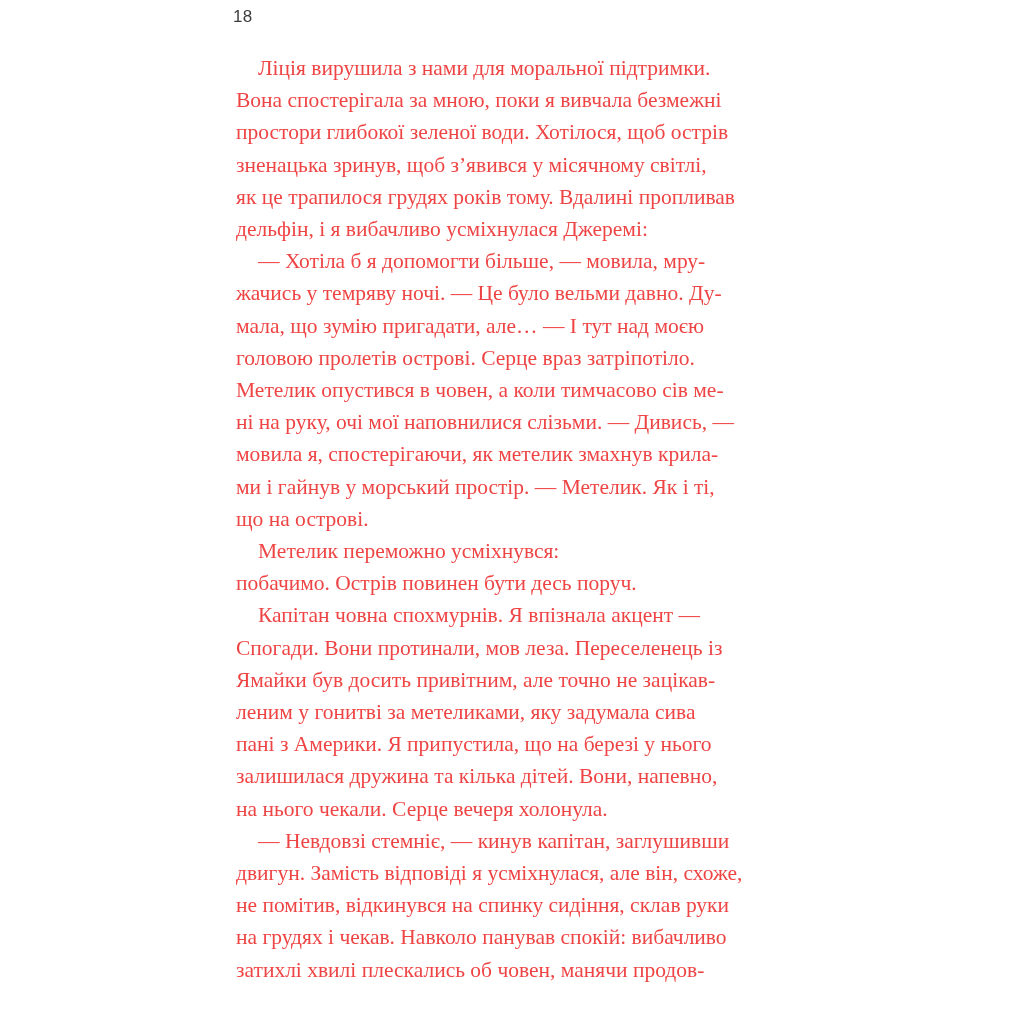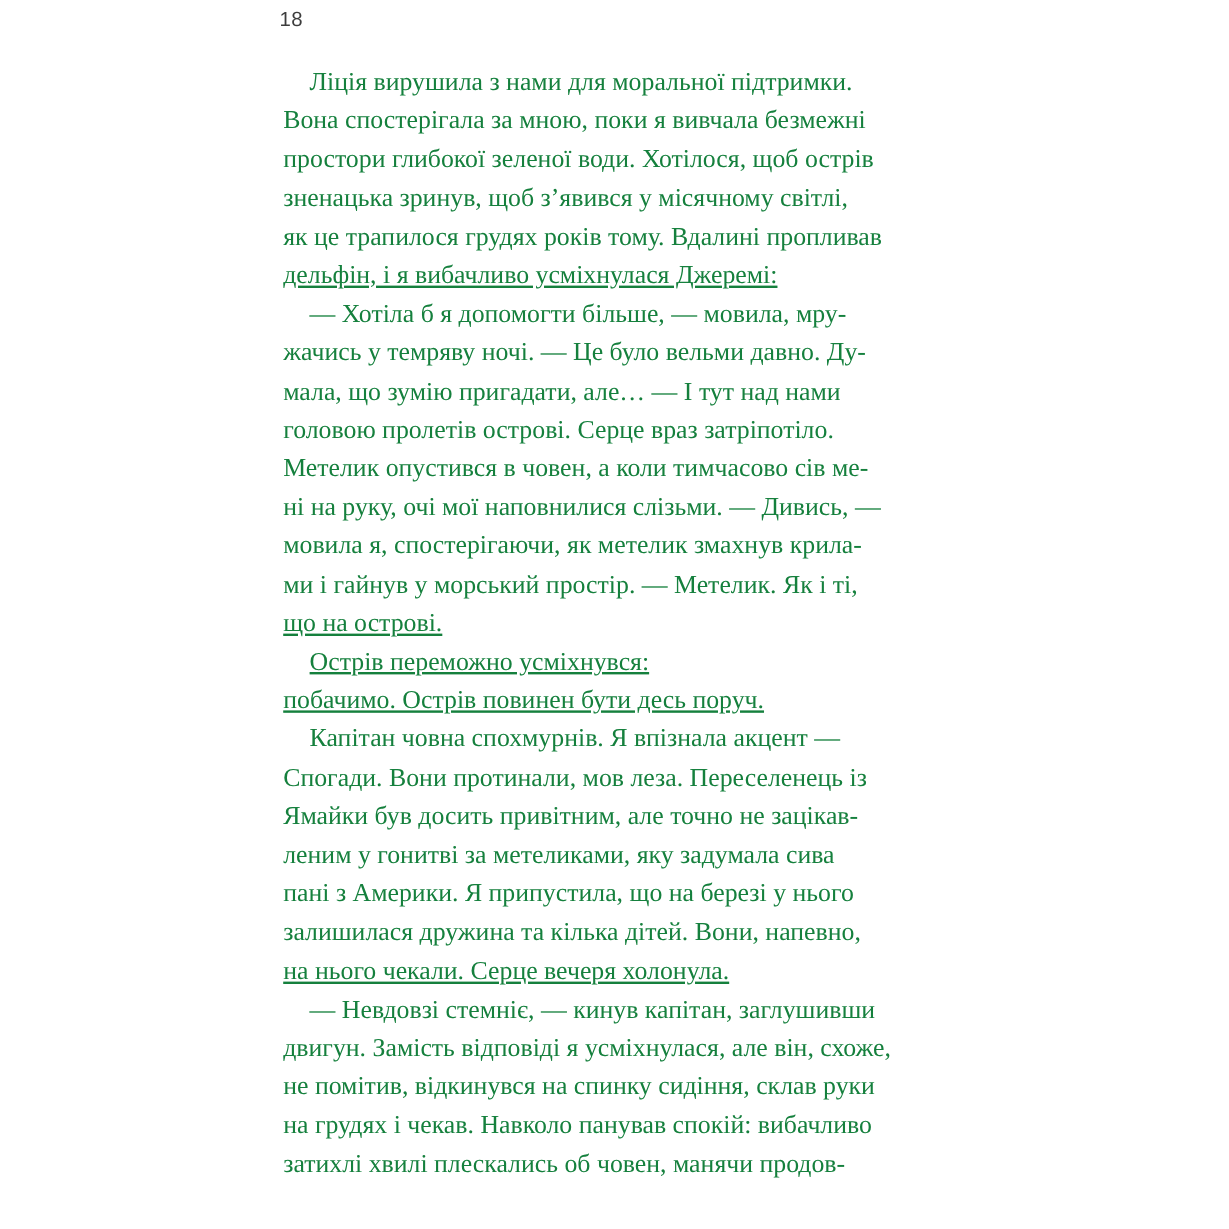--- a/index.html
+++ b/index.html
@@ -44,32 +44,31 @@
 
   .para {
     margin: 0;
   }
 
   
   .line {
     display: block;
     font-size: 21.5px;
     line-height: 32.2px;
-    color: #15803d;
+    color: #ef4444;
     white-space: pre;
     text-align: justify;
     text-align-last: justify;
     -webkit-font-smoothing: antialiased;
   }
   .line > span {
     display: inline;
   }
   .line.last {
     text-align-last: left;
-    text-decoration: underline;
   }
   .line.indent {
     text-indent: 22px;
   }
 
   
   .line::after {
     content: "";
     display: inline-block;
     width: 100%;
@@ -91,30 +90,30 @@
         <span class="line indent"><span>Ліція вирушила з нами для моральної підтримки.</span></span>
         <span class="line"><span>Вона спостерігала за мною, поки я вивчала безмежні</span></span>
         <span class="line"><span>простори глибокої зеленої води. Хотілося, щоб острів</span></span>
         <span class="line"><span>зненацька зринув, щоб з’явився у місячному світлі,</span></span>
         <span class="line"><span>як це трапилося грудях років тому. Вдалині пропливав</span></span>
         <span class="line last"><span>дельфін, і я вибачливо усміхнулася Джеремі:</span></span>
       </p>
       <p class="para">
         <span class="line indent"><span>— Хотіла б я допомогти більше, — мовила, мру-</span></span>
         <span class="line"><span>жачись у темряву ночі. — Це було вельми давно. Ду-</span></span>
-        <span class="line"><span>мала, що зумію пригадати, але… — І тут над нами</span></span>
+        <span class="line"><span>мала, що зумію пригадати, але… — І тут над моєю</span></span>
         <span class="line"><span>головою пролетів острові. Серце враз затріпотіло.</span></span>
         <span class="line"><span>Метелик опустився в човен, а коли тимчасово сів ме-</span></span>
         <span class="line"><span>ні на руку, очі мої наповнилися слізьми. — Дивись, —</span></span>
         <span class="line"><span>мовила я, спостерігаючи, як метелик змахнув крила-</span></span>
         <span class="line"><span>ми і гайнув у морський простір. — Метелик. Як і ті,</span></span>
         <span class="line last"><span>що на острові.</span></span>
       </p>
       <p class="para">
-        <span class="line last indent"><span>Острів переможно усміхнувся:</span></span>
+        <span class="line last indent"><span>Метелик переможно усміхнувся:</span></span>
       </p>
       <p class="para">
         <span class="line last"><span>побачимо. Острів повинен бути десь поруч.</span></span>
       </p>
       <p class="para">
         <span class="line indent"><span>Капітан човна спохмурнів. Я впізнала акцент —</span></span>
         <span class="line"><span>Спогади. Вони протинали, мов леза. Переселенець із</span></span>
         <span class="line"><span>Ямайки був досить привітним, але точно не зацікав-</span></span>
         <span class="line"><span>леним у гонитві за метеликами, яку задумала сива</span></span>
         <span class="line"><span>пані з Америки. Я припустила, що на березі у нього</span></span>

